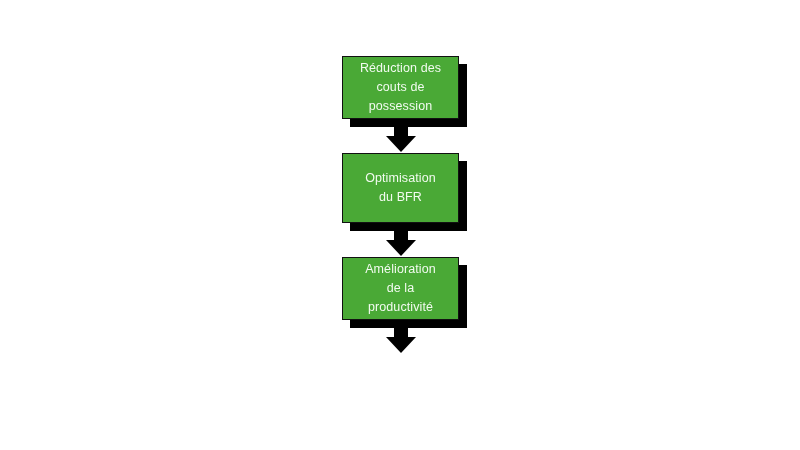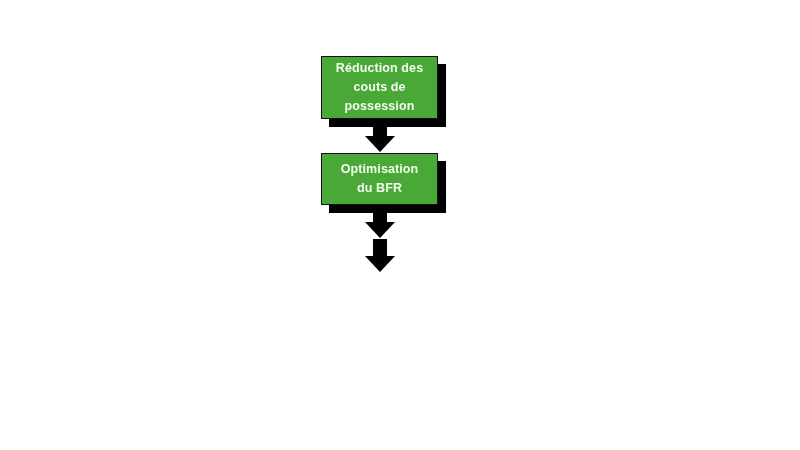--- a/index.html
+++ b/index.html
@@ -17,24 +17,23 @@
   #flowchart {
     position: relative;
     width: 800px;
     height: 450px;
     background: #ffffff;
   }
 
   
   .flow-stack {
     position: absolute;
-    left: 321px;
+    left: 342px;
     top: 56px;
     width: 126px;
-    font-weight: bold;
   }
 
   
   .node {
     position: relative;
     width: 117px;
     margin-left: 0;
   }
   .node .node-shadow {
     position: absolute;
@@ -62,21 +61,21 @@
     font-size: 12.5px;
     line-height: 19px;
     font-family: "Liberation Sans", sans-serif;
     letter-spacing: 0.1px;
     white-space: pre-line;
     padding: 0 4px;
   }
 
   
   .node.h3 .node-face { height: 63px; }
-  .node.h2 .node-face { height: 52px; }
+  .node.h2 .node-face { height: 70px; }
 
   
   .connector {
     position: relative;
     width: 117px;
     height: 34px;
     display: flex;
     align-items: center;
     justify-content: center;
   }
@@ -113,20 +112,28 @@
 du BFR</span>
       </div>
     </div>
 
     <div class="connector">
       <svg width="32" height="34" viewBox="0 0 32 34">
         <polygon points="9,0 23,0 23,17 31,17 16,33 1,17 9,17" fill="#000000"></polygon>
       </svg>
     </div>
 
+    <div class="node h3">
+      <div class="node-shadow"></div>
+      <div class="node-face">
+        <span class="node-label">Amélioration
+de la
+productivité</span>
+      </div>
+    </div>
 
     <div class="connector">
       <svg width="32" height="34" viewBox="0 0 32 34">
         <polygon points="9,0 23,0 23,17 31,17 16,33 1,17 9,17" fill="#000000"></polygon>
       </svg>
     </div>
 
 
   </div>
 </div>

